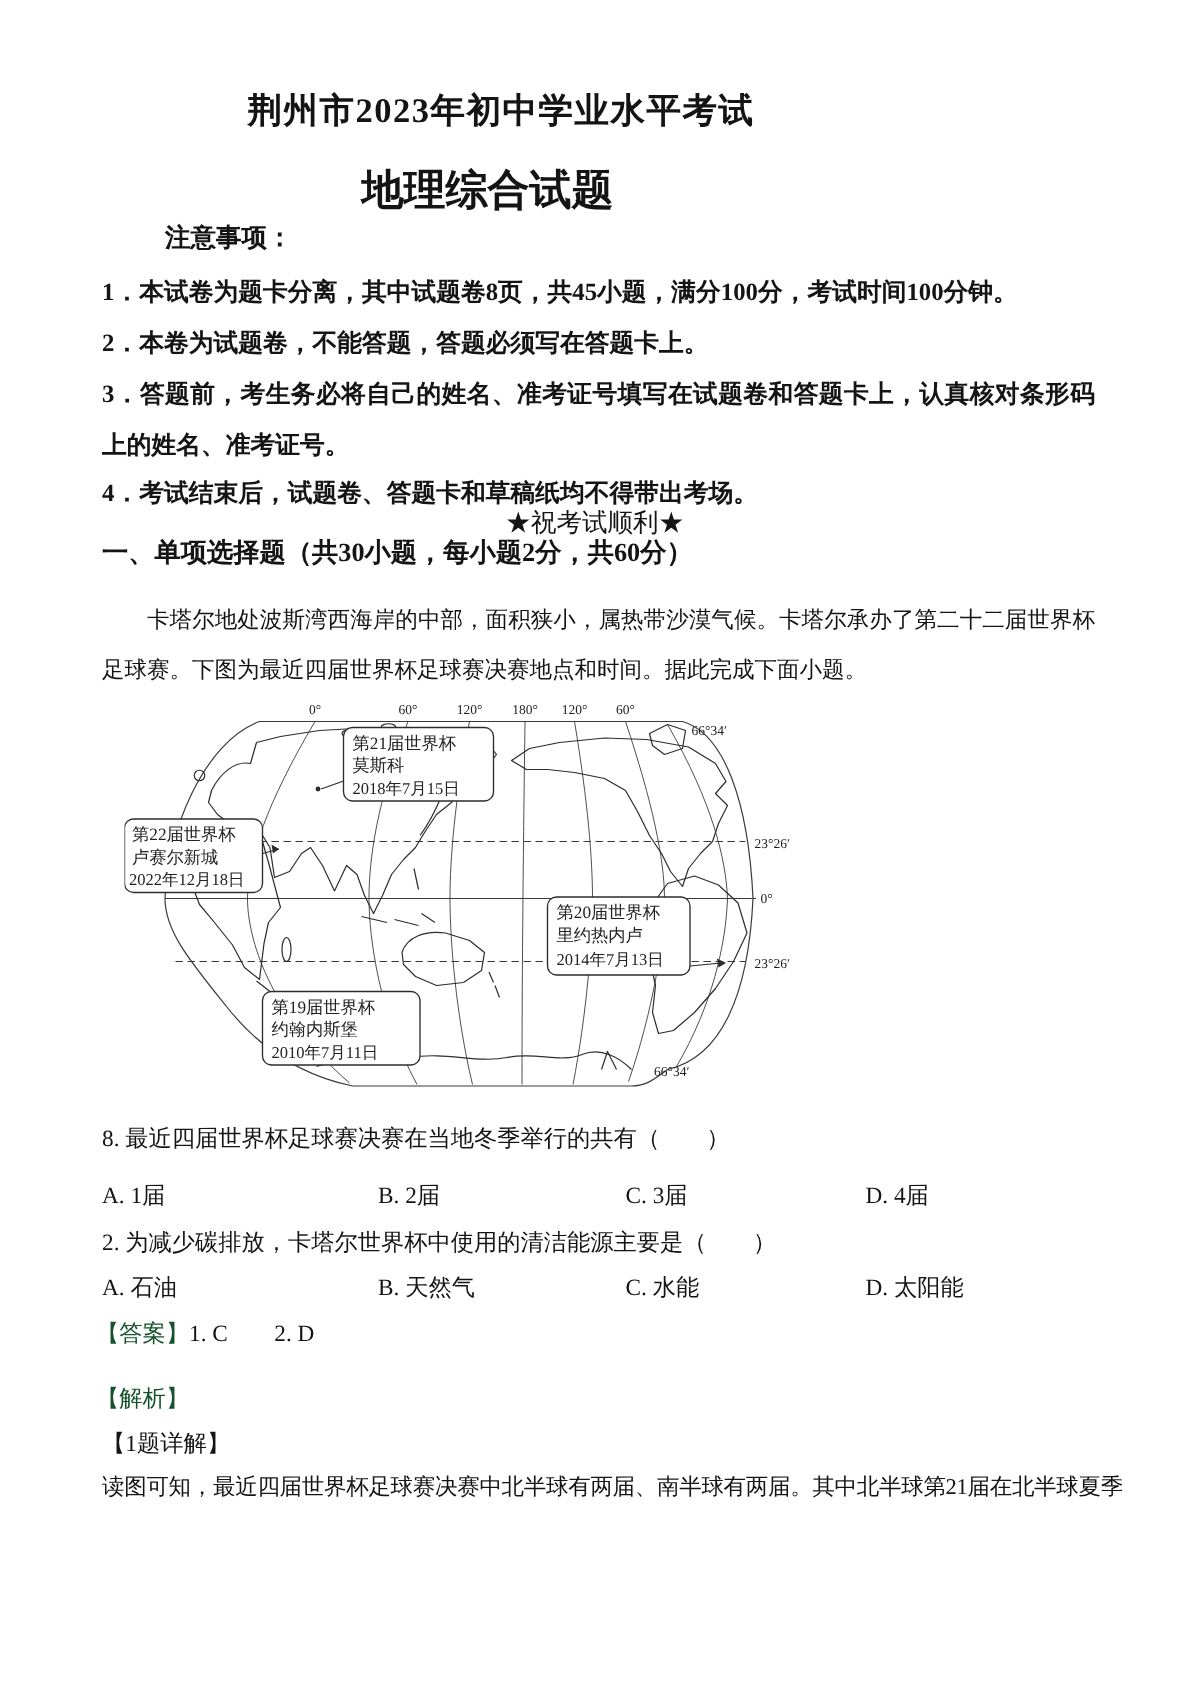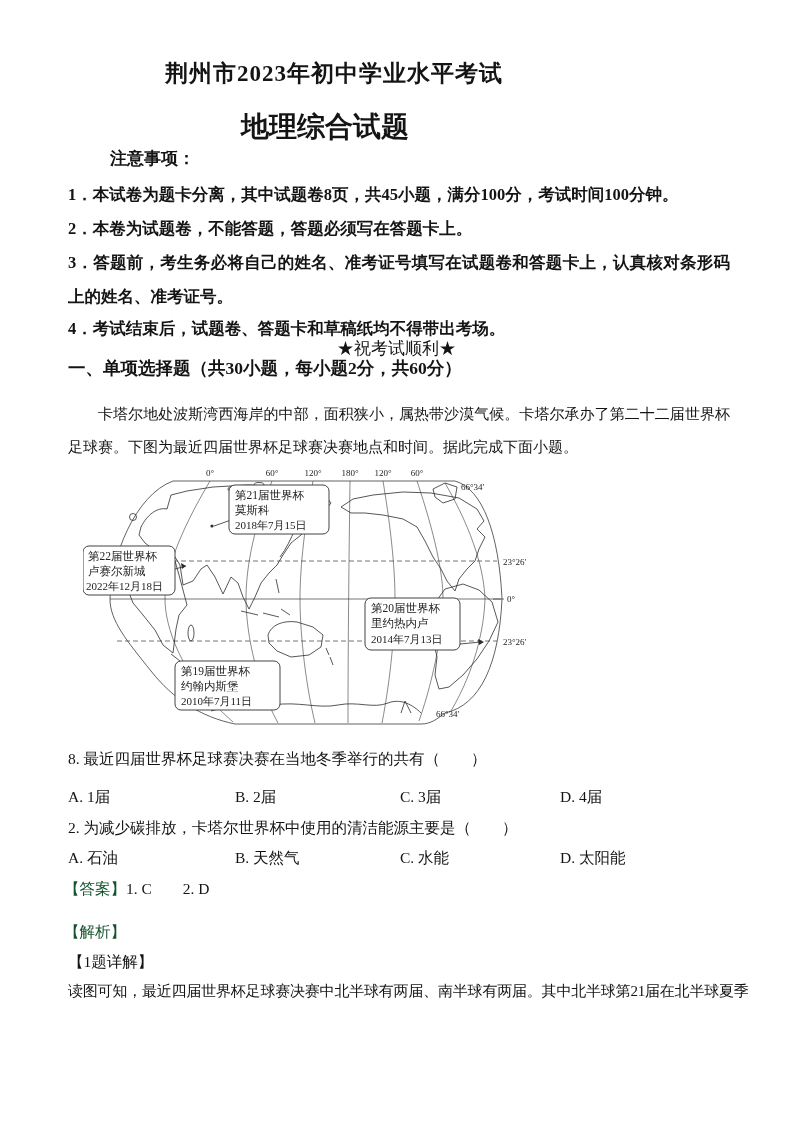--- a/index.html
+++ b/index.html
@@ -36,21 +36,21 @@
   }
   .map-wrap { top: 465px; left: 83px; width: 505px; height: 266px; }
   .qtext { left: 68px; font-size: 15.5px; white-space: nowrap; }
   .q1 { top: 749px; }
   .q2 { top: 818px; }
   .opt-row { left: 68px; width: 700px; font-size: 15.5px; white-space: nowrap; }
   .o1 { top: 787px; }
   .o2 { top: 848px; }
   .opt { display: inline-block; }
   .opt-a { width: 167px; }
-  .opt-b { width: 165px; }
+  .opt-b { width: 165px; margin-left: 17px; }
   .opt-c { width: 160px; }
   .line { left: 64px; font-size: 15.5px; white-space: nowrap; }
   .answer-line { top: 879px; }
   .analysis-line { top: 922px; }
   .detail-head { top: 952px; left: 68px; font-size: 15.5px; }
   .detail-text { top: 982px; left: 68px; font-size: 15px; letter-spacing: -0.2px; white-space: nowrap; }
   .blue { color: #14532d; }
   svg text { font-family: "Liberation Serif", "DejaVu Serif", serif; fill: #222; }
   svg .coord { font-size: 9px; }
   svg .callout-text { font-size: 11.5px; }

